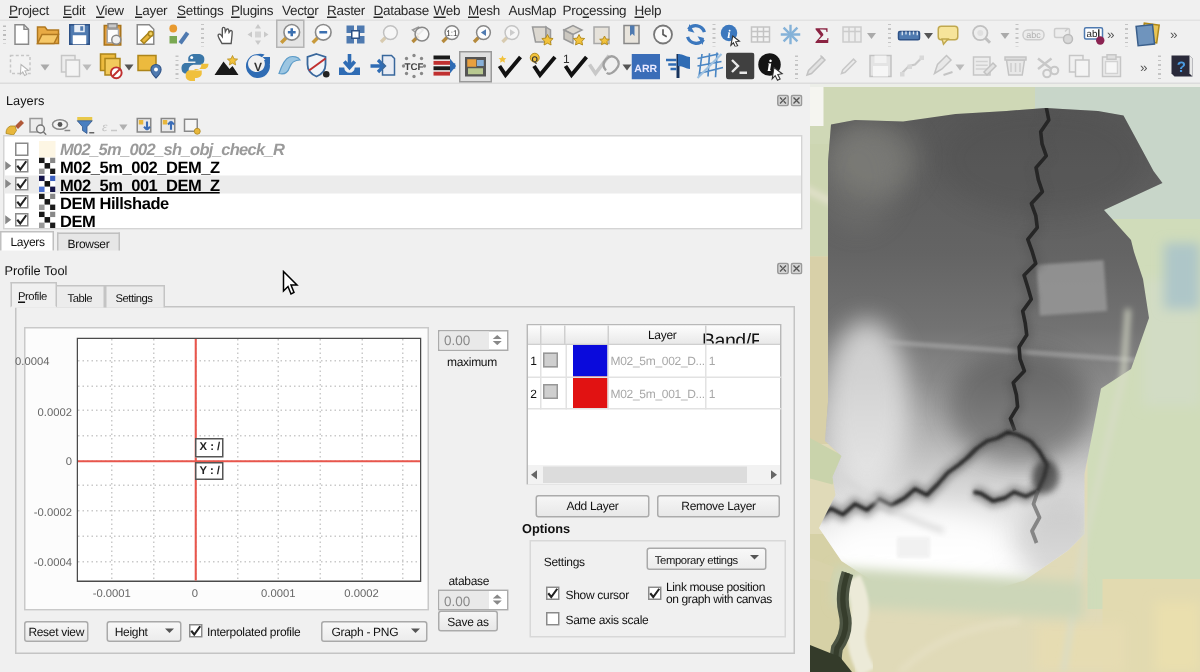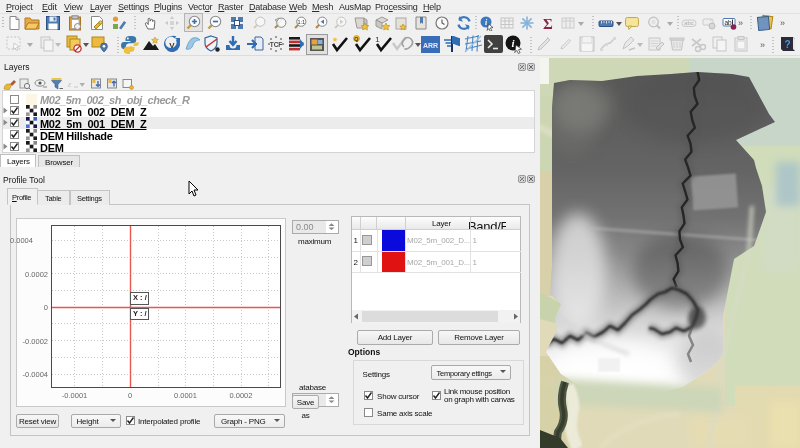--- a/index.html
+++ b/index.html
@@ -632,21 +632,21 @@
   </div>
 <div class="cb" style="left:126px;top:416px"></div>
 <svg class="ckx" style="left:126.0px;top:416px" width="9" height="9">
     <path d="M1.5 4.5L3.5 7 7.5 1.5" fill="none" stroke="#222" stroke-width="1.4"></path>
   </svg>
 <span class="lbl" style="left:138px;top:417px">Interpolated profile</span>
 <div class="combo" style="left:214px;top:413.5px;width:71px;height:14px">
     <span style="position:absolute;left:6px;top:2px">Graph - PNG</span>
     <span class="ar"></span>
   </div>
-<div class="btn" style="left:292px;top:395px;width:27px;height:14px;line-height:13px">Save as</div>
+<div class="btn" style="left:292px;top:407px;width:40px;height:14px;line-height:13px">Save as</div>
 
 <div class="a" style="left:350.5px;top:215.5px;width:170.5px;height:107.5px;background:#fff;border:1px solid #b8b8b8"></div>
 <div class="a" style="left:351.5px;top:216.5px;width:168.5px;height:13px;background:linear-gradient(#fdfdfd,#e9e9e9);border-bottom:1px solid #cfcfcf"></div>
 <span class="a" style="left:432px;top:219px;font-size:8px;letter-spacing:-0.2px;color:#111">Layer</span>
 <div class="a" style="left:468px;top:219px;width:38px;height:10px;overflow:hidden;font-size:13px;letter-spacing:-0.3px;color:#111;white-space:nowrap">Band/Field</div>
 <div class="a" style="left:359.5px;top:216.5px;width:1px;height:13px;background:#cfcfcf"></div>
 <div class="a" style="left:376px;top:216.5px;width:1px;height:13px;background:#cfcfcf"></div>
 <div class="a" style="left:405px;top:216.5px;width:1px;height:13px;background:#cfcfcf"></div>
 <div class="a" style="left:469.5px;top:216.5px;width:1px;height:13px;background:#cfcfcf"></div>
 

